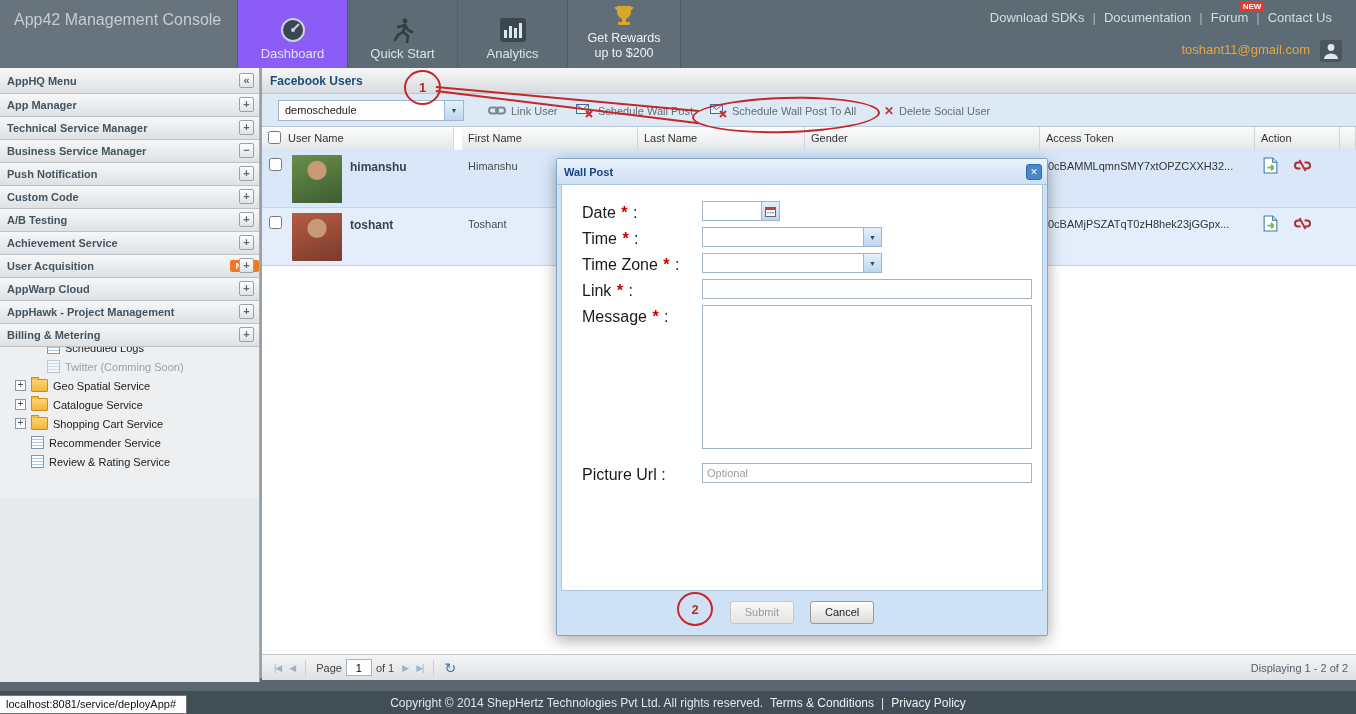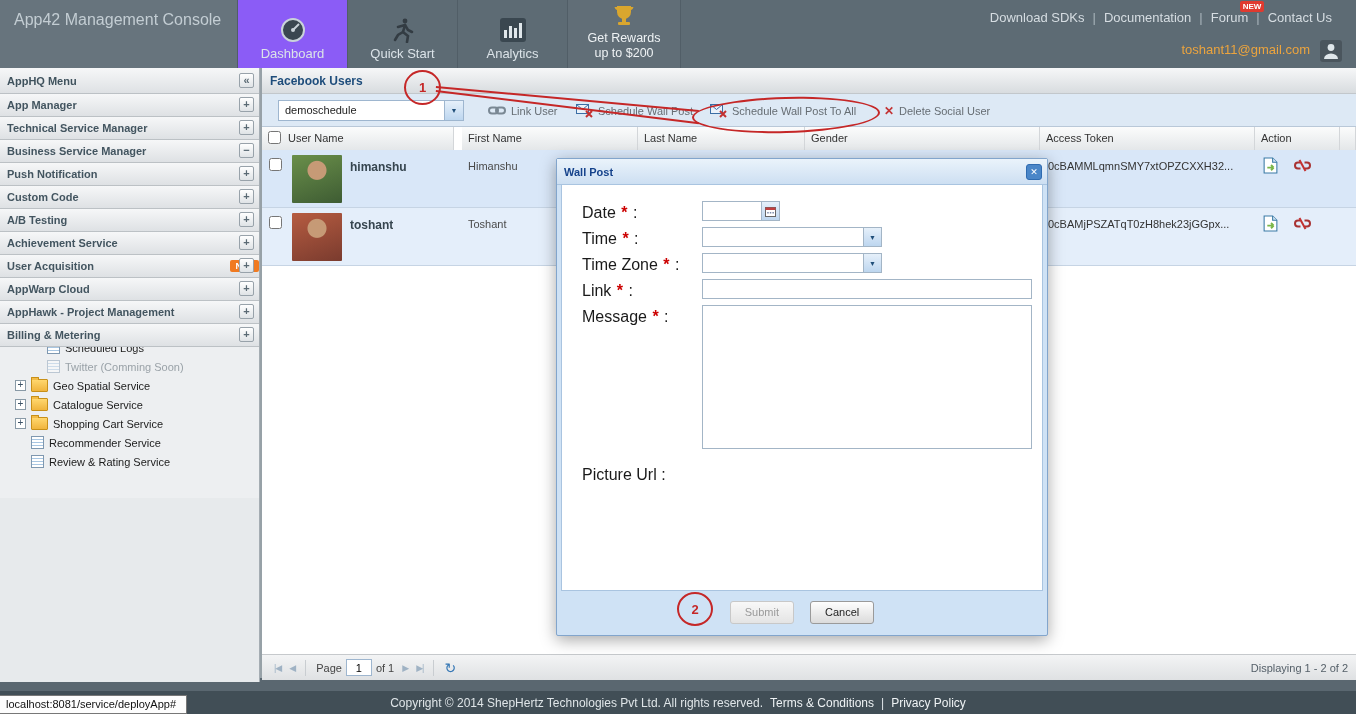--- a/index.html
+++ b/index.html
@@ -520,20 +520,23 @@
         </div>
         <div class="f-label" data-interactable="false" style="top: 97px;"><span data-interactable="false">Link </span><span class="req" data-interactable="false">*</span><span data-interactable="false"> :</span></div>
         <div class="f-ctrl" data-interactable="false" style="top: 94px;">
           <input class="inp text-inp" data-interactable="true" style="">
         </div>
         <div class="f-label" data-interactable="false" style="top: 123px;"><span data-interactable="false">Message </span><span class="req" data-interactable="false">*</span><span data-interactable="false"> :</span></div>
         <div class="f-ctrl" data-interactable="false" style="top: 120px;">
           <textarea class="inp tarea" data-interactable="true" style=""></textarea>
         </div>
         <div class="f-label" data-interactable="false" style="top: 281px;"><span data-interactable="false">Picture Url </span><span data-interactable="false">:</span></div>
+        <div class="f-ctrl" data-interactable="false" style="top: 278px;">
+          <input class="inp text-inp" data-interactable="true" placeholder="Optional" style="">
+        </div>
       </div>
   </div>
   <div id="modal-footer" data-interactable="false">
     <button id="btn-submit" class="btn" data-interactable="true" disabled="">Submit</button>
     <button id="btn-cancel" class="btn" data-interactable="true">Cancel</button>
   </div>
 </div>
 
 <div id="ann1-circle" class="ann" data-interactable="false">
     <span data-interactable="false">1</span>

